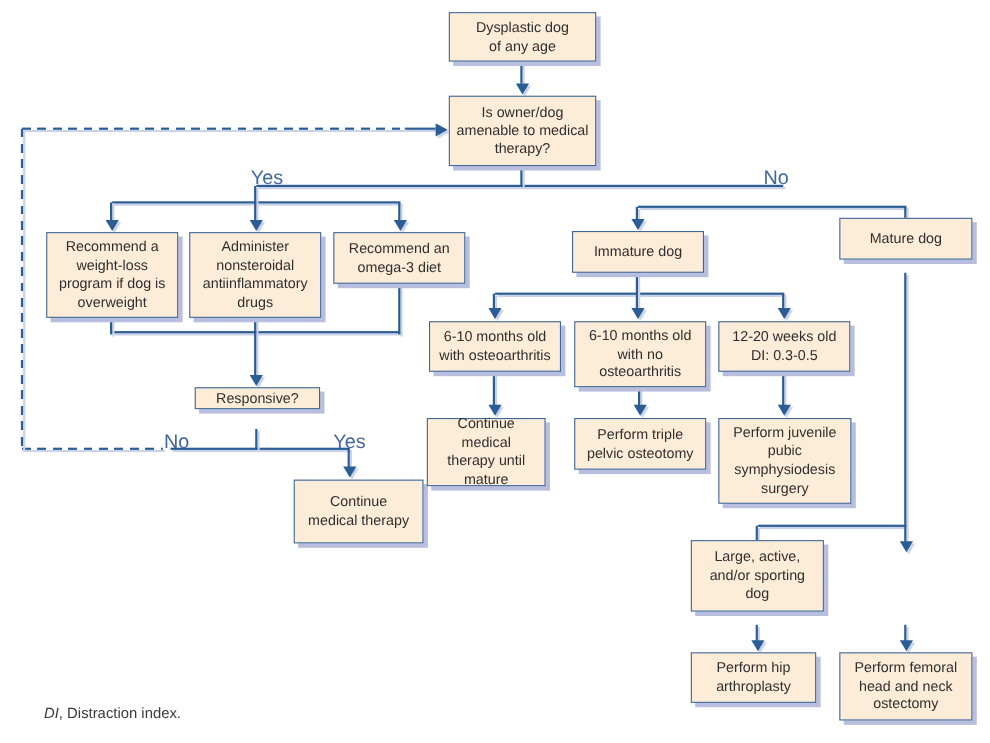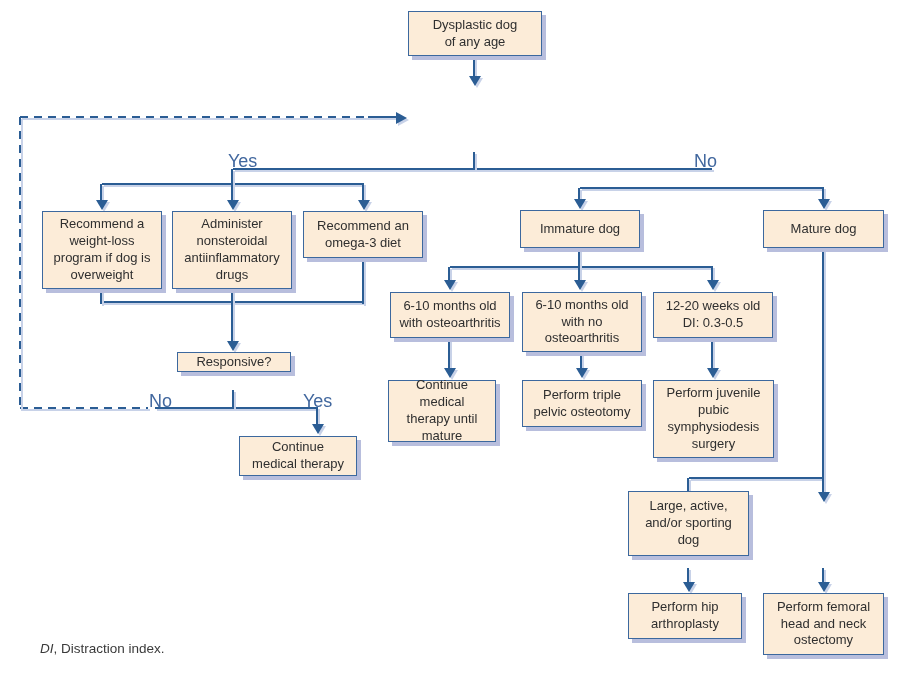--- a/index.html
+++ b/index.html
@@ -98,35 +98,38 @@
       <div class="arrow-down" style="left: 707px; top: 368px;"></div>
       <div class="arrow-down" style="left: 683px; top: 492px;"></div>
       <div class="arrow-down" style="left: 818px; top: 492px;"></div>
       <div class="arrow-down" style="left: 683px; top: 582px;"></div>
       <div class="arrow-down" style="left: 818px; top: 582px;"></div>
       <div class="arrow-right" style="left: 396px; top: 112px;"></div>
     </div>
 
   <div class="node" style="left:408px;top:11px;width:134px;height:45px">Dysplastic dog
 of any age</div>
+  <div class="node" style="left:408px;top:87px;width:134px;height:64px">Is owner/dog
+amenable to medical
+therapy?</div>
   <div class="node" style="left:42px;top:211px;width:120px;height:78px">Recommend a
 weight-loss
 program if dog is
 overweight</div>
   <div class="node" style="left:172px;top:211px;width:120px;height:78px">Administer
 nonsteroidal
 antiinflammatory
 drugs</div>
   <div class="node" style="left:303px;top:211px;width:120px;height:47px">Recommend an
 omega-3 diet</div>
   <div class="node" style="left:177px;top:352px;width:114px;height:20px">Responsive?</div>
-  <div class="node" style="left:239px;top:436px;width:118px;height:40px">Continue
+  <div class="node" style="left:267px;top:436px;width:118px;height:58px">Continue
 medical therapy</div>
   <div class="node" style="left:520px;top:210px;width:120px;height:38px">Immature dog</div>
-  <div class="node" style="left:763px;top:210px;width:121px;height:38px">Mature dog</div>
+  <div class="node" style="left:763px;top:198px;width:121px;height:38px">Mature dog</div>
   <div class="node" style="left:390px;top:292px;width:120px;height:46px">6-10 months old
 with osteoarthritis</div>
   <div class="node" style="left:522px;top:292px;width:120px;height:60px">6-10 months old
 with no
 osteoarthritis</div>
   <div class="node" style="left:653px;top:292px;width:120px;height:46px">12-20 weeks old
 DI: 0.3-0.5</div>
   <div class="node" style="left:388px;top:380px;width:108px;height:62px">Continue medical
 therapy until
 mature</div>

